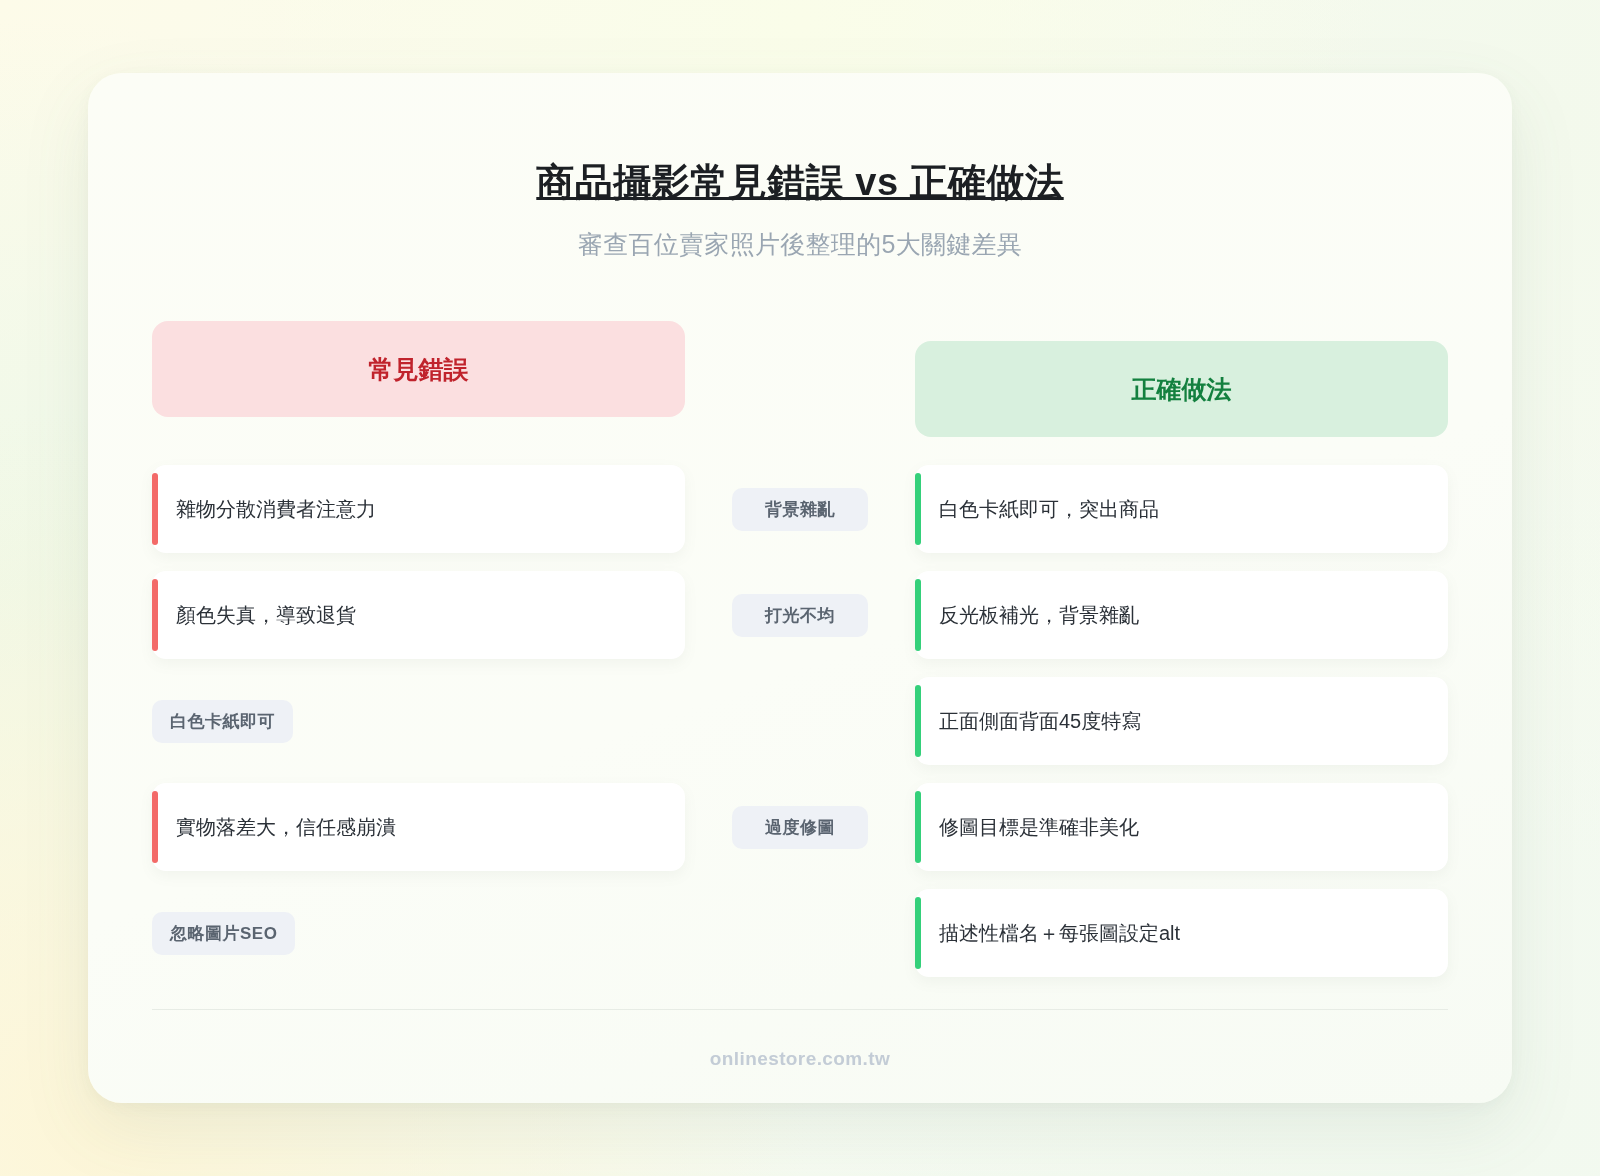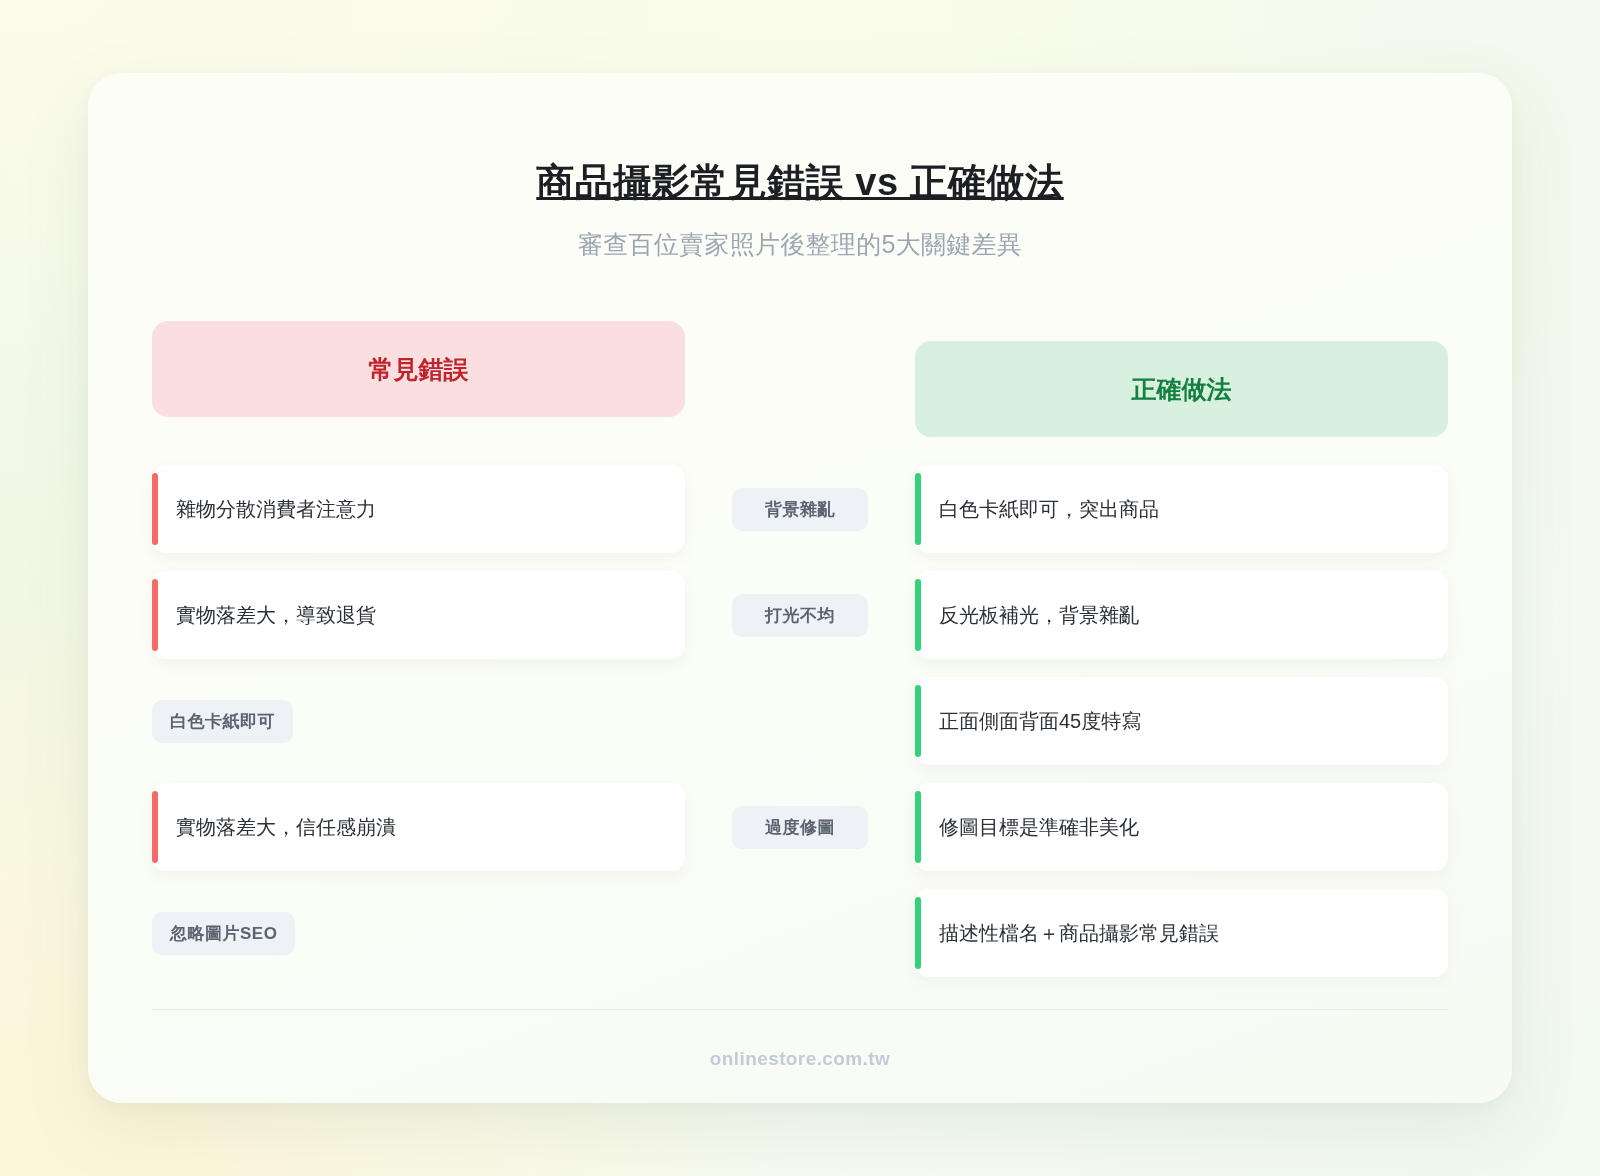--- a/index.html
+++ b/index.html
@@ -156,39 +156,39 @@
 
   <div class="rows">
 
     <div class="row">
       <div class="cell bad">雜物分散消費者注意力</div>
       <div class="mid-label">背景雜亂</div>
       <div class="cell good">白色卡紙即可，突出商品</div>
     </div>
 
     <div class="row">
-      <div class="cell bad">實物落差大，導致退貨</div>
+      <div class="cell bad">顏色失真，導致退貨</div>
       <div class="mid-label">打光不均</div>
       <div class="cell good">反光板補光，背景雜亂</div>
     </div>
 
     <div class="row">
       <div class="mid-label">白色卡紙即可</div>
       <div class="cell good">正面側面背面45度特寫</div>
     </div>
 
     <div class="row">
       <div class="cell bad">實物落差大，信任感崩潰</div>
       <div class="mid-label">過度修圖</div>
       <div class="cell good">修圖目標是準確非美化</div>
     </div>
 
     <div class="row">
       <div class="mid-label">忽略圖片SEO</div>
-      <div class="cell good">描述性檔名＋商品攝影常見錯誤</div>
+      <div class="cell good">描述性檔名＋每張圖設定alt</div>
     </div>
 
   </div>
 
   <div class="divider"></div>
   <div class="footer">onlinestore.com.tw</div>
 
 </div>
 
 </body></html>

